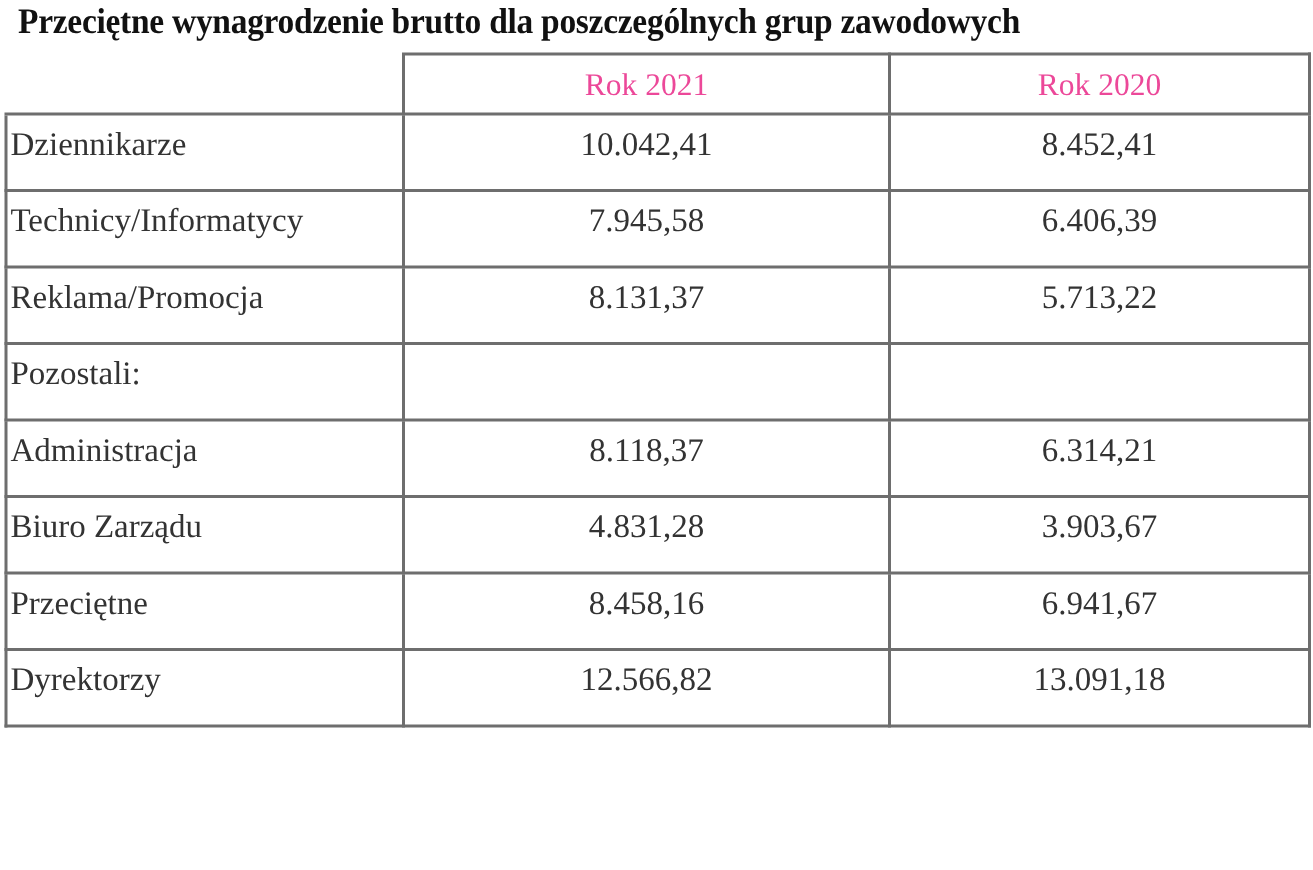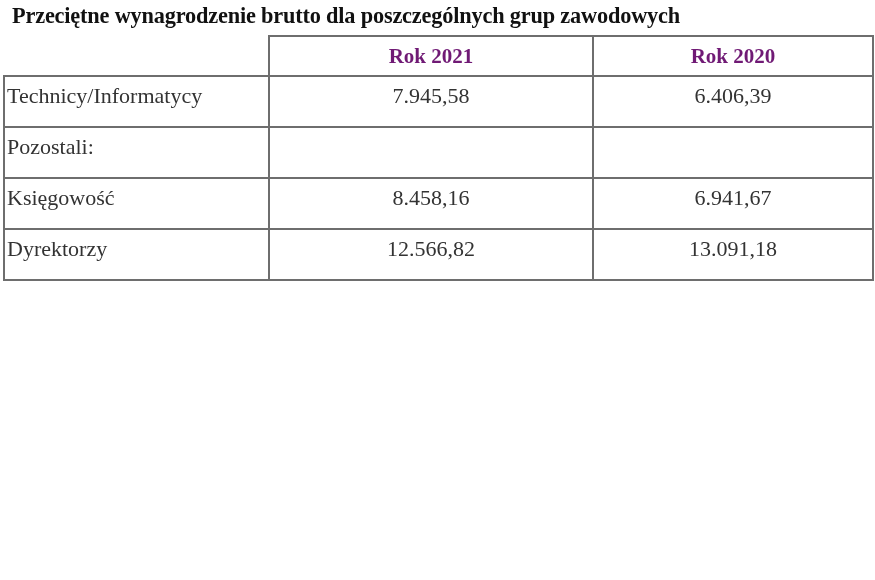--- a/index.html
+++ b/index.html
@@ -41,22 +41,22 @@
       height: 43px;
       font-size: 22px;
       font-weight: normal;
       color: #333;
       white-space: nowrap;
       overflow: hidden;
       vertical-align: top;
     }
     table.wages th {
       height: 38px;
-      font-weight: bold;
-      color: #701a75;
+      font-weight: normal;
+      color: #ec4899;
       text-align: center;
       vertical-align: middle;
       font-size: 21px;
     }
     table.wages th.blank {
       border-top: none;
       border-left: none;
     }
     col.c-label { width: 265px; }
     col.c-2021 { width: 324px; }
@@ -88,31 +88,51 @@
   </colgroup>
   <thead>
     <tr>
       <th class="blank"></th>
       <th>Rok 2021</th>
       <th>Rok 2020</th>
     </tr>
   </thead>
   <tbody>
     <tr>
+      <td class="label">Dziennikarze</td>
+      <td class="num">10.042,41</td>
+      <td class="num">8.452,41</td>
+    </tr>
+    <tr>
       <td class="label">Technicy/Informatycy</td>
       <td class="num">7.945,58</td>
       <td class="num">6.406,39</td>
+    </tr>
+    <tr>
+      <td class="label">Reklama/Promocja</td>
+      <td class="num">8.131,37</td>
+      <td class="num">5.713,22</td>
     </tr>
     <tr>
       <td class="label section">Pozostali:</td>
       <td class="num"></td>
       <td class="num"></td>
     </tr>
     <tr>
-      <td class="label">Księgowość</td>
+      <td class="label">Administracja</td>
+      <td class="num">8.118,37</td>
+      <td class="num">6.314,21</td>
+    </tr>
+    <tr>
+      <td class="label">Biuro Zarządu</td>
+      <td class="num">4.831,28</td>
+      <td class="num">3.903,67</td>
+    </tr>
+    <tr>
+      <td class="label">Przeciętne</td>
       <td class="num">8.458,16</td>
       <td class="num">6.941,67</td>
     </tr>
     <tr>
       <td class="label">Dyrektorzy</td>
       <td class="num">12.566,82</td>
       <td class="num">13.091,18</td>
     </tr>
 
   </tbody>

